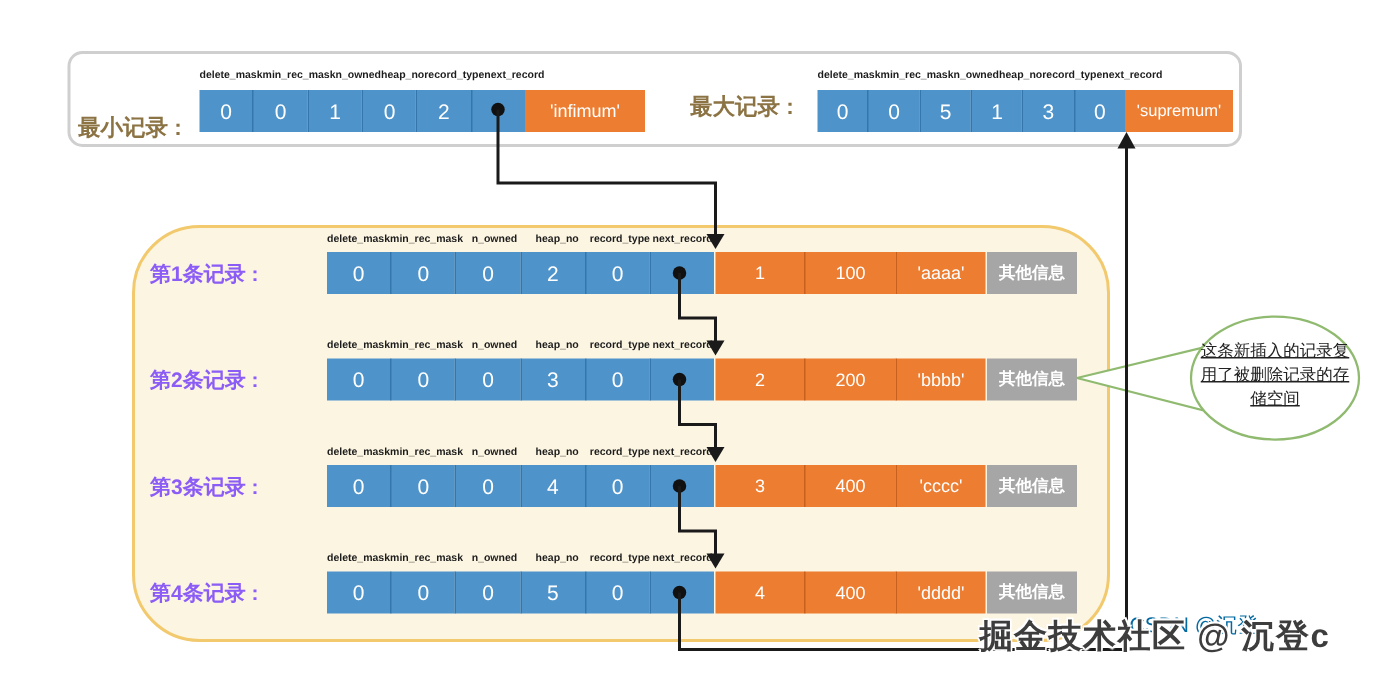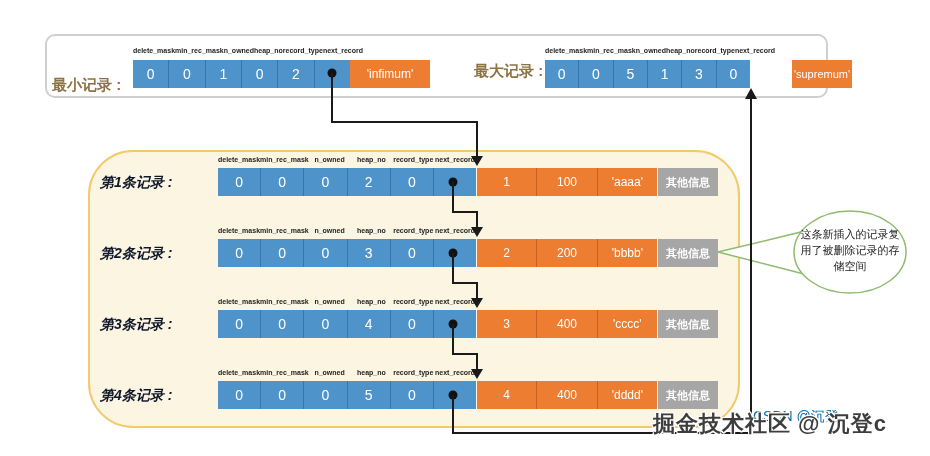--- a/index.html
+++ b/index.html
@@ -27,22 +27,22 @@
   .main-box {
     left: 88px; top: 150px; width: 652px; height: 278px;
     background: #fcf5e2;
     border: 2px solid #f2c96d;
     border-radius: 45px;
     z-index: 1;
   }
 
   
   .rec-label {
-    font-size: 14px; font-weight: 600; color: #0f172a;
-    z-index: 3; white-space: nowrap; font-style: italic;
+    font-size: 14px; font-weight: 600; color: #8b5cf6;
+    z-index: 3; white-space: nowrap;
   }
   .top-label {
     font-size: 15px; font-weight: 600; color: #8c7344;
     z-index: 3; white-space: nowrap;
   }
 
   
   .hdrs { display: flex; z-index: 3; }
   .hdrs span {
     flex: 1; text-align: center;
@@ -74,21 +74,21 @@
 
   
   #overlay {
     left: 0; top: 0; width: 930px; height: 456px;
     z-index: 5; pointer-events: none;
   }
 
   .callout-text {
     left: 799px; top: 227px; width: 102px;
     font-size: 11px; line-height: 1.45; color: #222222;
-    text-align: center; z-index: 6;
+    text-align: center; z-index: 6; text-decoration: underline;
   }
 
   .wm-main {
     left: 653px; top: 409px;
     font-size: 22px; font-weight: bold; color: #3d3d3d;
     letter-spacing: 1px; white-space: nowrap; z-index: 8;
     text-shadow: -1px -1px 0 #fff, 1px -1px 0 #fff, -1px 1px 0 #fff,
                  1px 1px 0 #fff, 0 2px 1px #fff;
   }
   .wm-sub {
@@ -117,38 +117,38 @@
   <div class="abs cells" style="left:133px; top:60px; width:217px;">
     <div class="bcell">0</div>
     <div class="bcell">0</div>
     <div class="bcell">1</div>
     <div class="bcell">0</div>
     <div class="bcell">2</div>
     <div class="bcell"></div>
   </div>
   <div class="abs oname" style="left:350px; top:60px; width:80px;">'infimum'</div>
 
-  <div class="abs top-label" style="left:474px; top:62px;">最大记录 :</div>
+  <div class="abs top-label" style="left:460px; top:62px;">最大记录 :</div>
   <div class="abs hdrs" style="left:545px; top:47px; width:205px;">
     <span>delete_mask</span>
     <span>min_rec_mask</span>
     <span>n_owned</span>
     <span>heap_no</span>
     <span>record_type</span>
     <span>next_record</span>
   </div>
   <div class="abs cells" style="left:545px; top:60px; width:205px;">
     <div class="bcell">0</div>
     <div class="bcell">0</div>
     <div class="bcell">5</div>
     <div class="bcell">1</div>
     <div class="bcell">3</div>
     <div class="bcell">0</div>
   </div>
-  <div class="abs oname" style="left:792px; top:60px; width:60px; font-size:11px;">'supremum'</div>
+  <div class="abs oname" style="left:750px; top:60px; width:72px; font-size:11px;">'supremum'</div>
 
   <div class="abs rec-label" style="left:100px; top:174px;">第1条记录 :</div>
   <div class="abs hdrs" style="left:218px; top:156px; width:258px;">
     <span>delete_mask</span>
     <span>min_rec_mask</span>
     <span>n_owned</span>
     <span>heap_no</span>
     <span>record_type</span>
     <span>next_record</span>
   </div>

